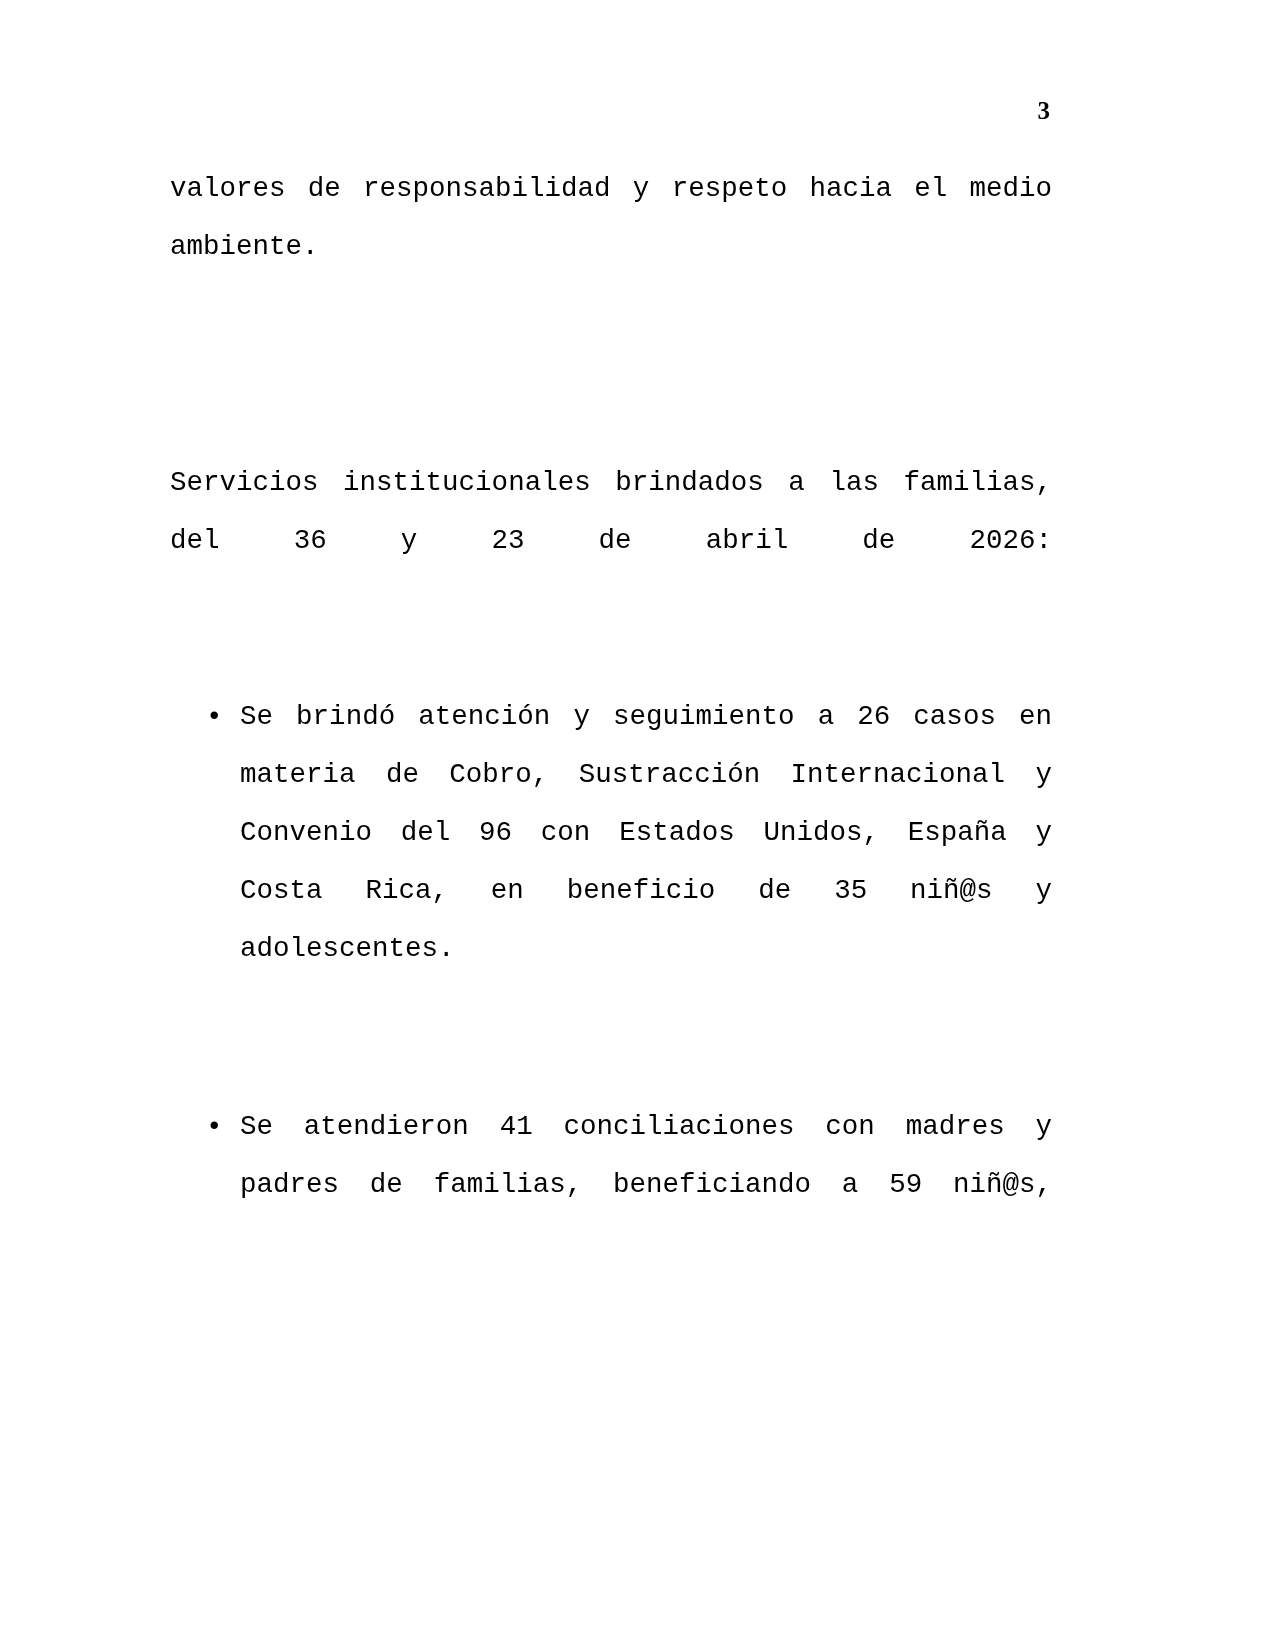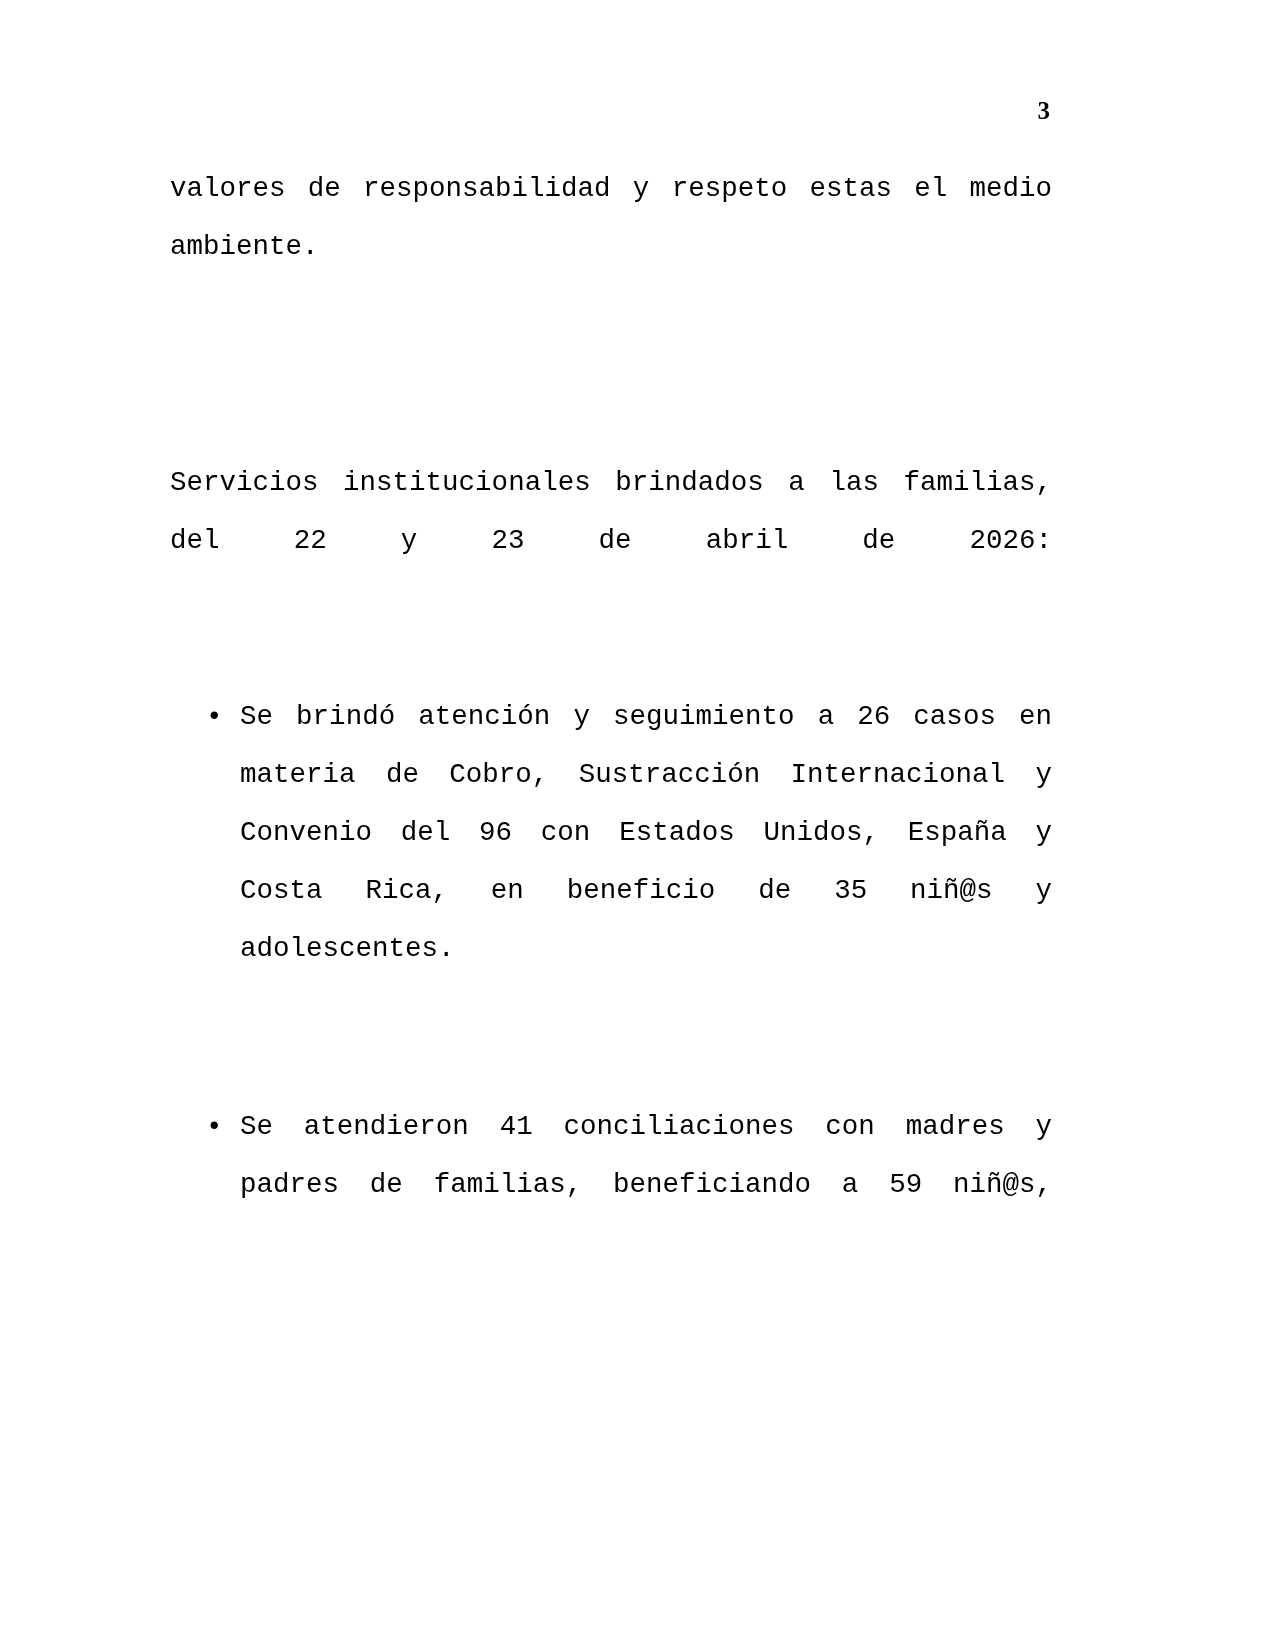--- a/index.html
+++ b/index.html
@@ -101,28 +101,28 @@
 </style>
 </head>
 <body>
 
 <div class="page">
 
   <div class="page-number">3</div>
 
   <div class="body-col">
 
-    <p class="para justify-all">valores de responsabilidad y respeto estas el medio ambiente.</p>
+    <p class="para justify-all">valores de responsabilidad y respeto hacia el medio ambiente.</p>
 
     <div class="para-gap-lg"></div>
 
 
     <div class="para-gap-lg"></div>
 
-    <p class="para justify-all">Servicios institucionales brindados a las familias, del 22 y 23 de abril de 2026:</p>
+    <p class="para justify-all">Servicios institucionales brindados a las familias, del 36 y 23 de abril de 2026:</p>
 
     <div class="para-gap-lg"></div>
 
     <ul class="bullets">
       <li>
         <span class="bullet-dot">•</span>
         <span class="li-text">Se brindó atención y seguimiento a 26 casos en materia de Cobro, Sustracción Internacional y Convenio del 96 con Estados Unidos, España y Costa Rica, en beneficio de 35 niñ@s y adolescentes.</span>
       </li>
 
       <li class="spacer-li" style="padding-left:0;list-style:none;">

